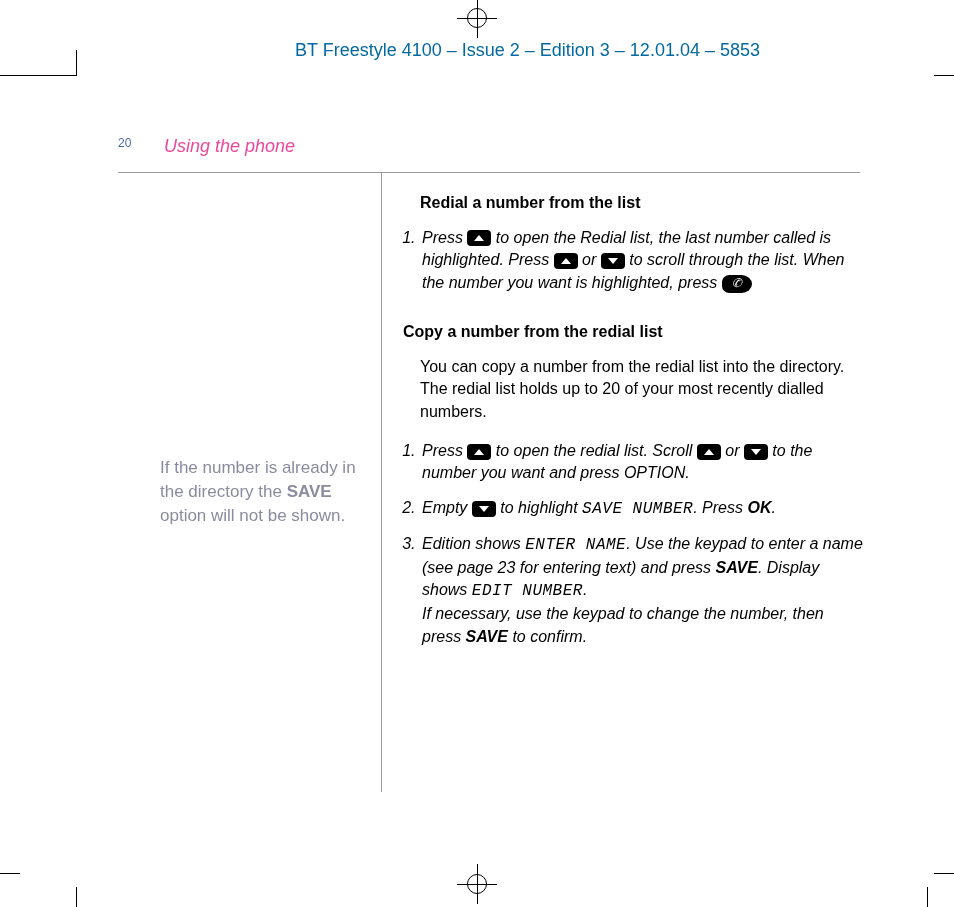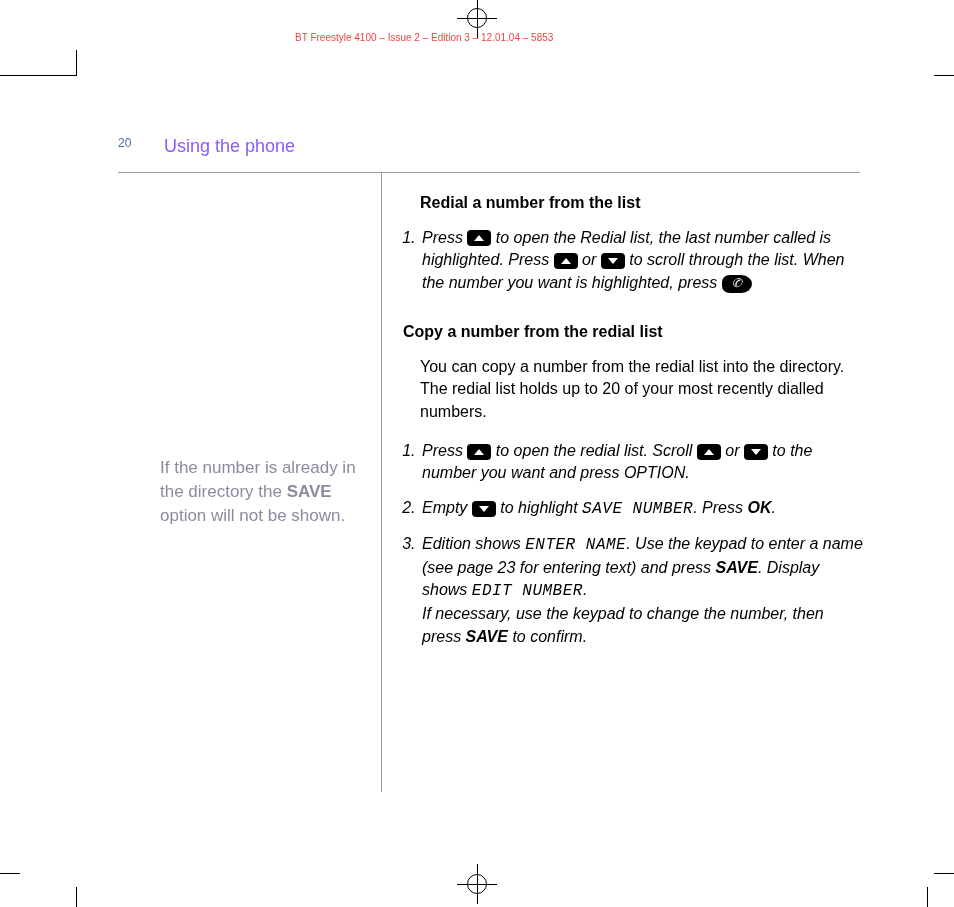--- a/index.html
+++ b/index.html
@@ -49,38 +49,39 @@
   .crop-top-right { width:20px; right:0; top:75px; }
   .crop-left-h { width:20px; left:0; top:873px; }
   .crop-right-h { width:20px; right:0; top:873px; }
   .crop-v { position:absolute; width:1px; background:#000; }
   .crop-tl-v { height:26px; left:76px; top:50px; }
   .crop-bl-v { height:20px; left:76px; bottom:0; }
   .crop-br-v { height:20px; right:26px; bottom:0; }
 
   .header-line {
     position:absolute;
-    top: 32px;
+    top: 40px;
     left: 295px;
-    font-size: 10px;
-    color: #ef4444;
+    font-size: 18px;
+    color: #0369a1;
   }
   .page-number {
     position:absolute;
     left: 118px;
     top: 136px;
     color: #4a6ca8;
     font-size: 12px;
   }
   .section-title {
     position:absolute;
     left: 164px;
     top: 136px;
-    color: #8b5cf6;
+    color: #ec4899;
     font-size: 18px;
+    font-style: italic;
   }
   .hr-top {
     position:absolute;
     left: 118px;
     right: 94px;
     top: 172px;
     height: 1px;
     background: #9a9a9a;
   }
   .vr {

